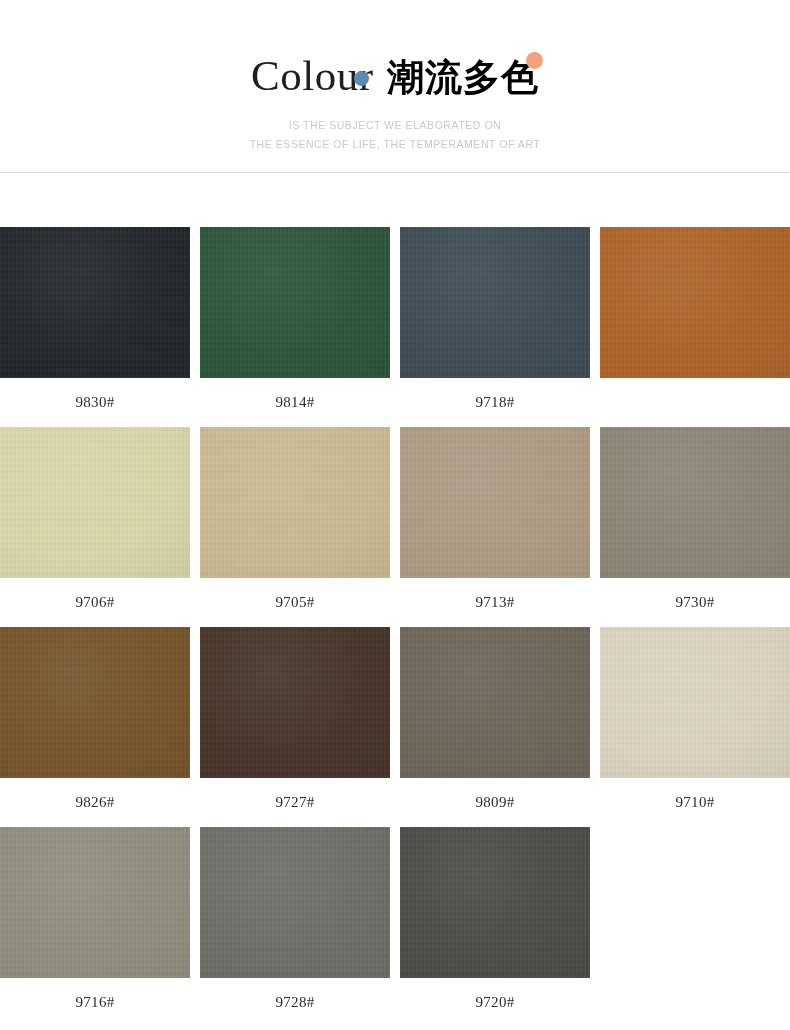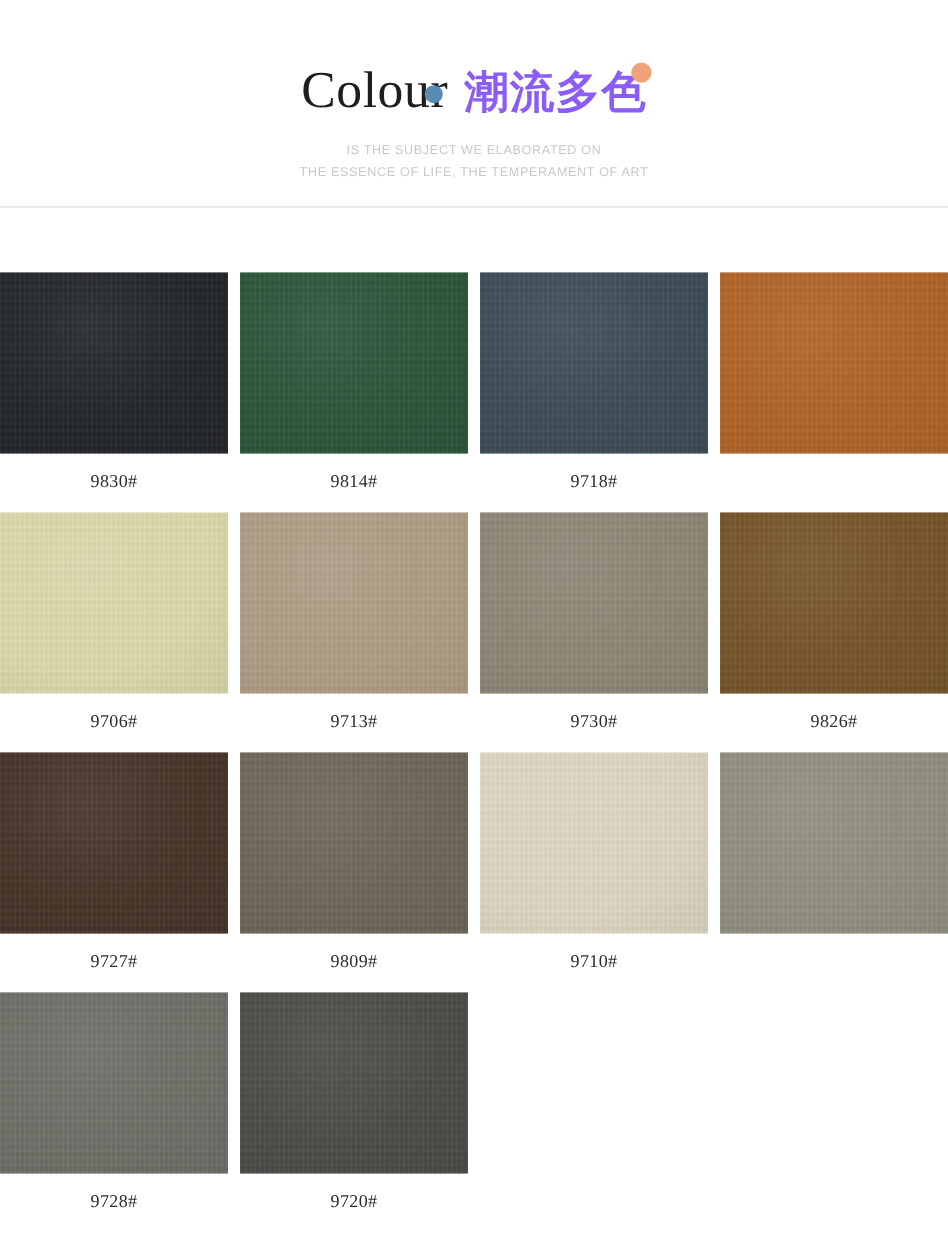--- a/index.html
+++ b/index.html
@@ -37,21 +37,21 @@
     font-size: 43px;
     color: #1e1e1e;
     letter-spacing: 0.5px;
     vertical-align: baseline;
   }
 
   .title-cn {
     font-family: "DejaVu Sans", sans-serif;
     font-size: 37px;
     font-weight: 700;
-    color: #8b5cf6;
+    color: #000000;
     letter-spacing: 1px;
     vertical-align: baseline;
     margin-left: 9px;
   }
 
   .dot {
     position: absolute;
     border-radius: 50%;
     display: block;
   }
@@ -185,20 +185,24 @@
         <div class="label">9718#</div>
       </div>
       <div class="cell">
         <div class="swatch" style="background: rgb(176, 100, 40);"></div>
       </div>
       <div class="cell">
         <div class="swatch" style="background: rgb(220, 217, 171);"></div>
         <div class="label">9706#</div>
       </div>
       <div class="cell">
+        <div class="swatch" style="background: rgb(205, 188, 148);"></div>
+        <div class="label">9705#</div>
+      </div>
+      <div class="cell">
         <div class="swatch" style="background: rgb(176, 157, 134);"></div>
         <div class="label">9713#</div>
       </div>
       <div class="cell">
         <div class="swatch" style="background: rgb(142, 135, 119);"></div>
         <div class="label">9730#</div>
       </div>
       <div class="cell">
         <div class="swatch" style="background: rgb(118, 85, 42);"></div>
         <div class="label">9826#</div>
@@ -210,20 +214,21 @@
       <div class="cell">
         <div class="swatch" style="background: rgb(110, 102, 89);"></div>
         <div class="label">9809#</div>
       </div>
       <div class="cell">
         <div class="swatch" style="background: rgb(222, 214, 194);"></div>
         <div class="label">9710#</div>
       </div>
       <div class="cell">
         <div class="swatch" style="background: rgb(145, 144, 127);"></div>
+        <div class="label">9716#</div>
       </div>
       <div class="cell">
         <div class="swatch" style="background: rgb(110, 111, 103);"></div>
         <div class="label">9728#</div>
       </div>
       <div class="cell">
         <div class="swatch" style="background: rgb(75, 77, 72);"></div>
         <div class="label">9720#</div>
       </div>
     </div>

